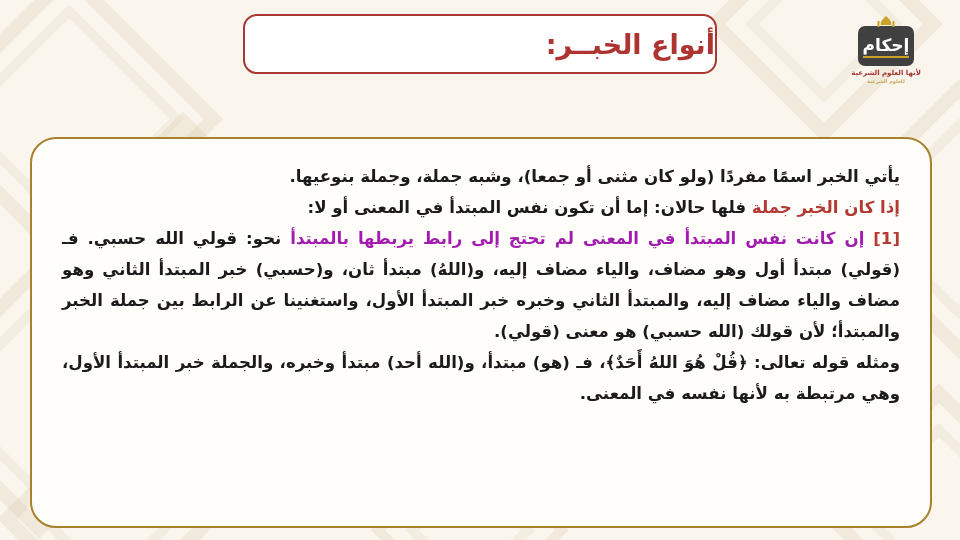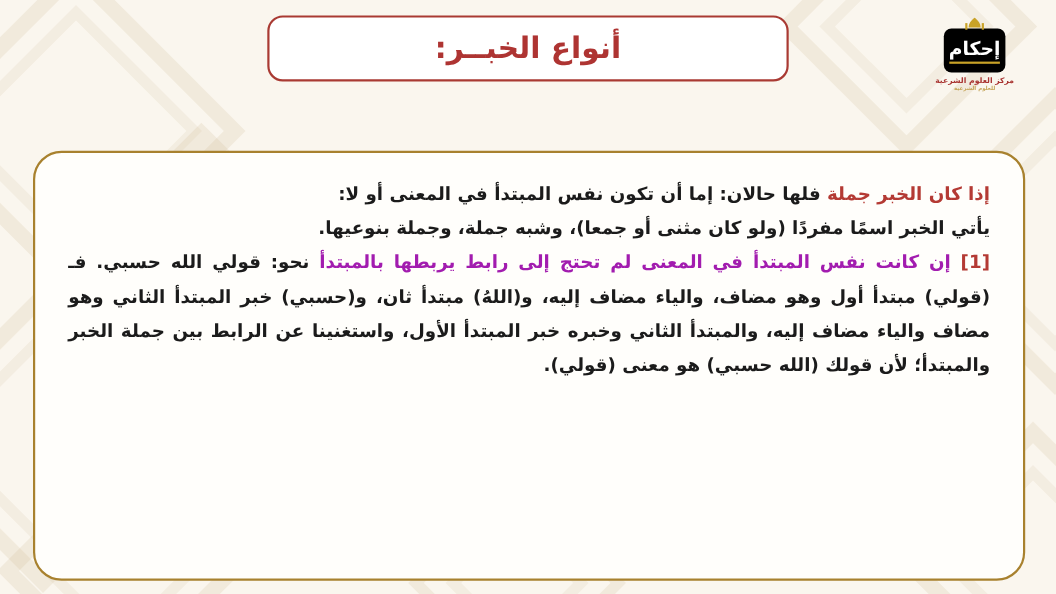--- a/index.html
+++ b/index.html
@@ -36,21 +36,21 @@
 
   
   .title-box {
     position: absolute;
     top: 14px; left: 50%;
     transform: translateX(-50%);
     width: 470px; height: 56px;
     background: #FFFFFF;
     border: 2.5px solid #A93A33;
     border-radius: 14px;
-    display: flex; align-items: center; justify-content: center;
+    display: flex; align-items: center; justify-content: flex-start;
     z-index: 2;
   }
   .title-text {
     color: #AE3432;
     font-size: 27px;
     font-weight: bold;
     letter-spacing: 0.5px;
   }
 
   
@@ -58,21 +58,21 @@
     position: absolute;
     top: 16px; right: 34px;
     width: 80px;
     text-align: center;
     z-index: 2;
   }
   .logo .mosque { display: block; margin: 0 auto -2px; }
   .logo .mark {
     width: 56px; height: 40px;
     margin: 0 auto;
-    background: #000000;
+    background: #404040;
     border-radius: 7px;
     display: flex; align-items: center; justify-content: center;
   }
   .logo .mark span {
     color: #FFFFFF; font-size: 17px; font-weight: bold;
     border-bottom: 2px solid #C9A227;
     padding-bottom: 1px;
   }
   .logo .tagline {
     margin-top: 3px;
@@ -148,31 +148,32 @@
 
   <div class="logo">
     <svg class="mosque" width="22" height="12" viewBox="0 0 22 12">
       <path d="M11 0 C7.5 3 5.5 5.5 5.5 9 L16.5 9 C16.5 5.5 14.5 3 11 0 Z" fill="#C9A227"></path>
       <rect x="2.5" y="5" width="2" height="6" fill="#C9A227"></rect>
       <rect x="17.5" y="5" width="2" height="6" fill="#C9A227"></rect>
     </svg>
     <div class="mark">
       <span>إحكام</span>
     </div>
-    <div class="tagline">مركز العلوم الشرعية</div>
+    <div class="tagline">لأنها العلوم الشرعية</div>
     <div class="subtagline">للعلوم الشرعية</div>
   </div>
 
   <div class="content-box">
     <div class="content-text">
 
+      <p><span>يأتي الخبر اسمًا مفردًا (ولو كان مثنى أو جمعا)، وشبه جملة، وجملة بنوعيها.</span></p>
+
       <p><span class="red">إذا كان الخبر جملة</span><span> فلها حالان: إما أن تكون نفس المبتدأ في المعنى أو لا:</span></p>
-
-      <p><span>يأتي الخبر اسمًا مفردًا (ولو كان مثنى أو جمعا)، وشبه جملة، وجملة بنوعيها.</span></p>
 
       <p><span class="num">[1]</span><span class="gold"> إن كانت نفس المبتدأ في المعنى لم تحتج إلى رابط يربطها بالمبتدأ </span><span>نحو: قولي الله حسبي. فـ (قولي) مبتدأ أول وهو مضاف، والياء مضاف إليه، و(اللهُ) مبتدأ ثان، و(حسبي) خبر المبتدأ الثاني وهو مضاف والياء مضاف إليه، والمبتدأ الثاني وخبره خبر المبتدأ الأول، واستغنينا عن الرابط بين جملة الخبر والمبتدأ؛ لأن قولك (الله حسبي) هو معنى (قولي).</span></p>
 
+      <p><span>ومثله قوله تعالى: ﴿قُلْ هُوَ اللهُ أَحَدٌ﴾، فـ (هو) مبتدأ، و(الله أحد) مبتدأ وخبره، والجملة خبر المبتدأ الأول، وهي مرتبطة به لأنها نفسه في المعنى.</span></p>
 
 
     </div>
   </div>
 
 </div>
 
 </body></html>

